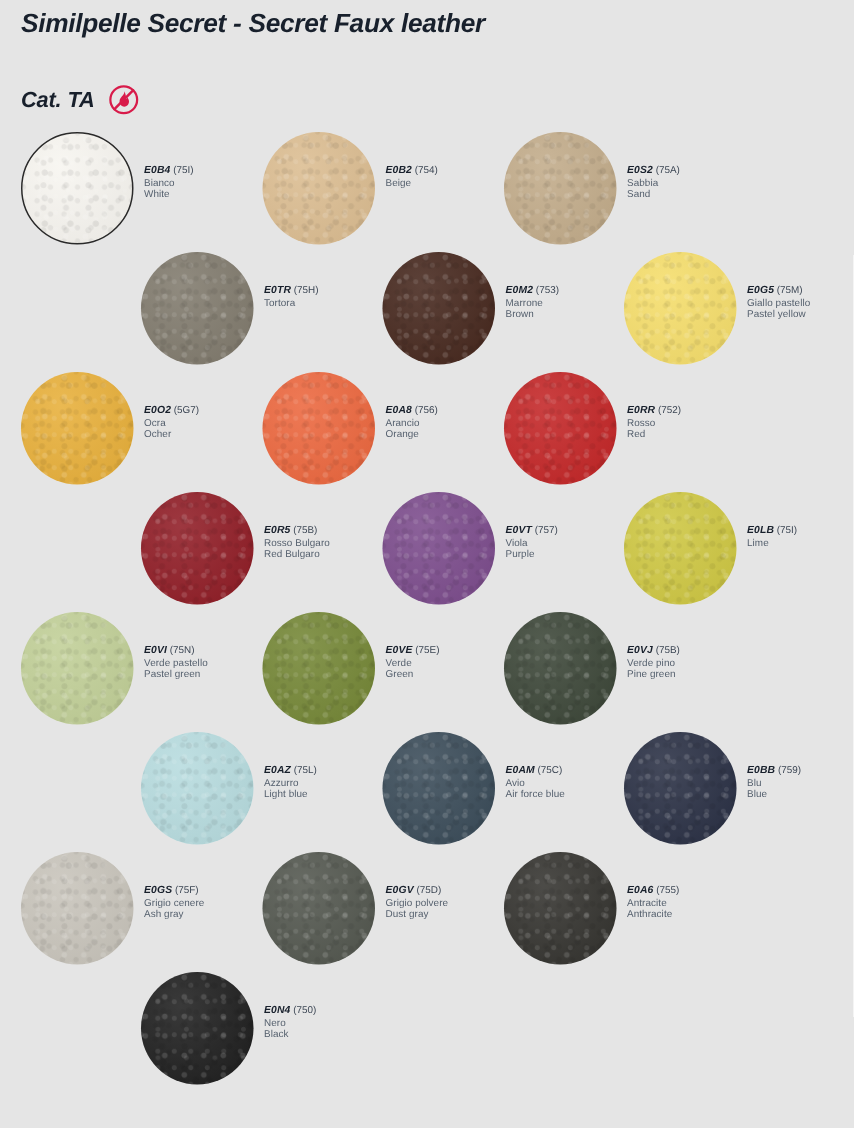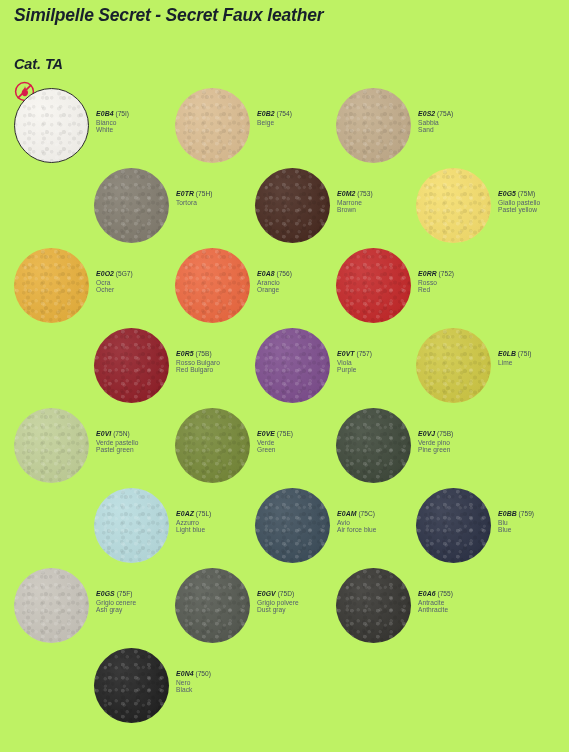--- a/index.html
+++ b/index.html
@@ -12,44 +12,43 @@
     height: 752px;
     position: relative;
     font-family: "Liberation Sans", sans-serif;
     overflow: hidden;
   }
 
   #page {
     position: relative;
     width: 569px;
     height: 752px;
-    background: #bef264;
+    background: #e5e5e5;
   }
 
   
   .page-title {
     position: absolute;
     left: 14px;
     top: 5px;
     font-size: 17.5px;
     font-weight: bold;
     font-style: italic;
     letter-spacing: -0.2px;
     color: #18202c;
     white-space: nowrap;
   }
 
   .cat-row {
     position: absolute;
     left: 14px;
     top: 56px;
     display: flex;
-    align-items: flex-start;
+    align-items: center;
     gap: 9px;
-    flex-direction: column;
   }
   .cat-label {
     font-size: 14.5px;
     font-weight: bold;
     font-style: italic;
     color: #18202c;
     letter-spacing: -0.1px;
   }
   .flame-icon {
     width: 21px;

